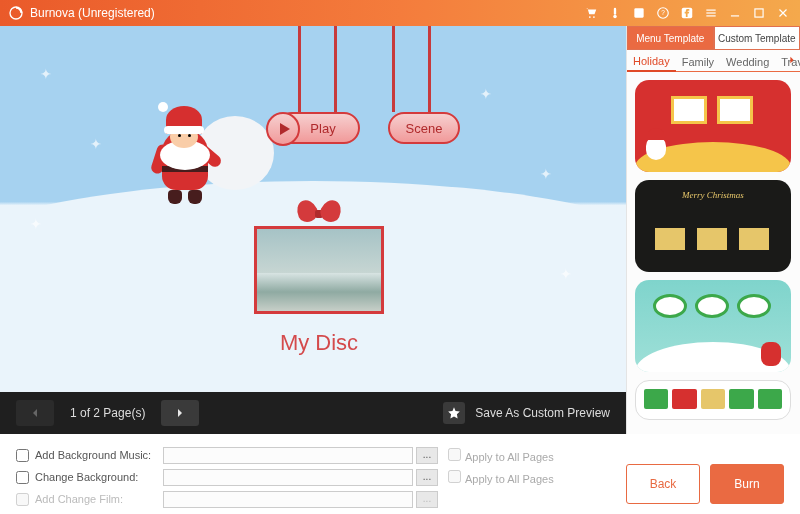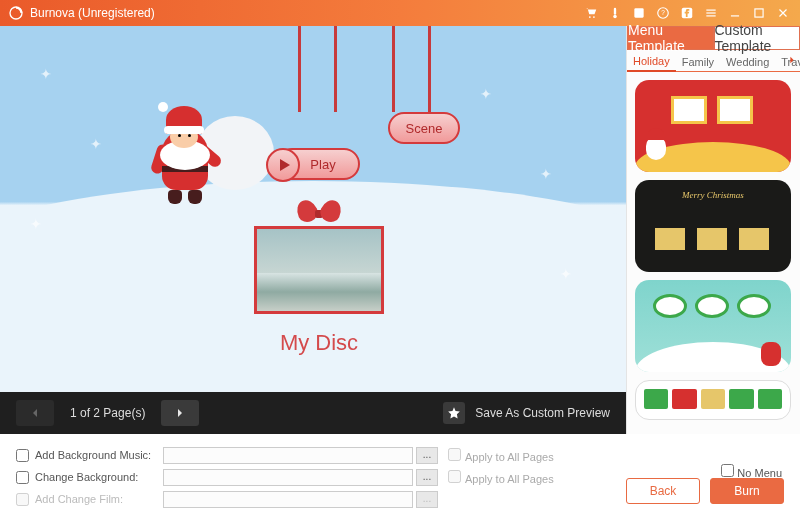--- a/index.html
+++ b/index.html
@@ -39,21 +39,21 @@
 .arm.l { left: 6px; top: 44px; transform: rotate(18deg); }
 .arm.r { left: 54px; top: 40px; transform: rotate(-50deg); }
 
 
 .hang { position: absolute; top: 0; width: 3px; background: #c73a3c; }
 .hang.h1 { left: 298px; height: 86px; }
 .hang.h2 { left: 334px; height: 86px; }
 .hang.h3 { left: 392px; height: 86px; }
 .hang.h4 { left: 428px; height: 86px; }
 .pillbtn { position: absolute; top: 86px; height: 32px; border: 2px solid #d43a3c; border-radius: 18px; background: linear-gradient(#f6cfcf, #f19a9a); display: flex; align-items: center; justify-content: center; color: #b02a2c; font-size: 13px; cursor: pointer; }
-.pillbtn.play { left: 276px; width: 84px; padding-left: 10px; margin-top: 36px; }
+.pillbtn.play { left: 276px; width: 84px; padding-left: 10px; }
 .pillbtn.scene { left: 388px; width: 72px; align-items: center; }
 .pillbtn .playicon { position: absolute; left: -12px; top: -2px; width: 34px; height: 34px; border: 2px solid #d43a3c; border-radius: 50%; background: linear-gradient(#f6cfcf, #f19a9a); display:flex; align-items:center; justify-content:center; }
 .pillbtn .playicon:after { content:""; border-left: 10px solid #b02a2c; border-top: 6px solid transparent; border-bottom: 6px solid transparent; margin-left:3px; }
 
 
 .giftwrap { position: absolute; left: 254px; top: 170px; width: 130px; }
 .bow { width: 40px; height: 30px; margin: 0 auto; position: relative; }
 .bow:before, .bow:after { content:""; position: absolute; width: 20px; height: 22px; background: #d43a3c; border-radius: 50% 50% 50% 50% / 60% 60% 40% 40%; top: 4px; }
 .bow:before { left: -2px; transform: rotate(-25deg); }
 .bow:after { right: -2px; transform: rotate(25deg); }
@@ -69,21 +69,21 @@
 .navbtn.disabled { background:#2b2b2b; color:#666; }
 .navbtn svg { width:10px; height:10px; fill:#e8e8e8; }
 .navbtn.disabled svg { fill:#666; }
 .pagetxt { margin: 0 16px; }
 .pager .spacer { flex:1; }
 .star { width:22px; height:22px; background:#3a3a3a; border-radius:3px; display:flex; align-items:center; justify-content:center; margin-right:10px; }
 .star svg { width:14px; height:14px; fill:#fff; }
 
 
 .sidecol { width: 174px; border-left: 1px solid #e4e4e4; display:flex; flex-direction:column; background:#fcfcfc; }
-.tabrow { display:flex; height: 24px; font-size: 14px; }
+.tabrow { display:flex; height: 24px; font-size: 10px; }
 .tabrow .tab { flex:1; display:flex; align-items:center; justify-content:center; border:1px solid #e07050; cursor:pointer; }
 .tabrow .tab.active { background:#ea6a42; color:#fff; }
 .tabrow .tab.inactive { background:#fff; color:#444; }
 .catrow { display:flex; height: 22px; font-size: 11px; border-bottom:1px solid #ea6a42; align-items:flex-end; position:relative; }
 .catrow .cat { padding: 0 6px 3px; color:#666; cursor:pointer; }
 .catrow .cat.active { color:#e04a28; border-bottom:2px solid #e04a28; margin-bottom:-1px; }
 .catrow .arrow { position:absolute; right:2px; top:4px; width:10px; height:10px; cursor:pointer; }
 .catrow .arrow svg { width:8px; height:8px; fill:#e04a28; }
 .templates { flex:1; overflow:hidden; padding: 8px; }
 .tcard { width: 156px; height: 92px; margin-bottom: 8px; border-radius: 14px; position:relative; overflow:hidden; cursor:pointer; }
@@ -114,21 +114,21 @@
 .optrow { display:flex; align-items:center; height: 22px; }
 .optrow input[type=checkbox] { margin-right: 6px; }
 .optrow .lbl { width: 128px; }
 .optrow .pathbox { width: 250px; height: 17px; border:1px solid #ccc; background:#fcfcfc; }
 .optrow .browsebtn { width: 22px; height: 17px; background:#e8e8e8; border:1px solid #ccc; margin-left:3px; text-align:center; line-height:14px; font-size:10px; cursor:pointer; }
 .optrow .apply { margin-left: 10px; color:#aaa; }
 .optrow .apply input { margin-right:4px; }
 .optrow.disabled { color:#bbb; }
 .nomenu { position:absolute; right: 18px; top: 30px; font-size:11px; }
 .actionrow { position:absolute; right:16px; bottom:10px; display:flex; gap:10px; }
-.abtn { width: 74px; height: 26px; border:1px solid #e86a42; border-radius:3px; display:flex; align-items:center; justify-content:center; font-size:12px; cursor:pointer; }
+.abtn { width: 74px; height: 40px; border:1px solid #e86a42; border-radius:3px; display:flex; align-items:center; justify-content:center; font-size:12px; cursor:pointer; }
 .abtn.ghost { background:#fff; color:#e86a42; }
 .abtn.solid { background:#ea6a42; color:#fff; }
 
 .snowflake { position:absolute; color:#fff; font-size:14px; opacity:0.7; }
 </style>
 </head>
 <body>
 
 <div class="titlebar">
   <span class="logo">

